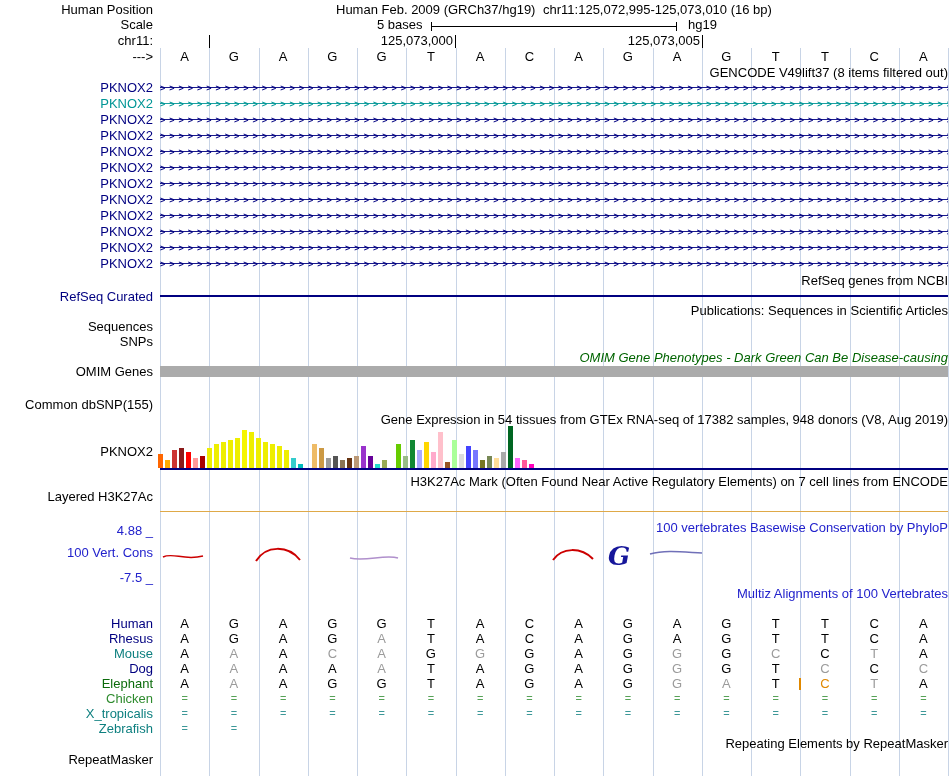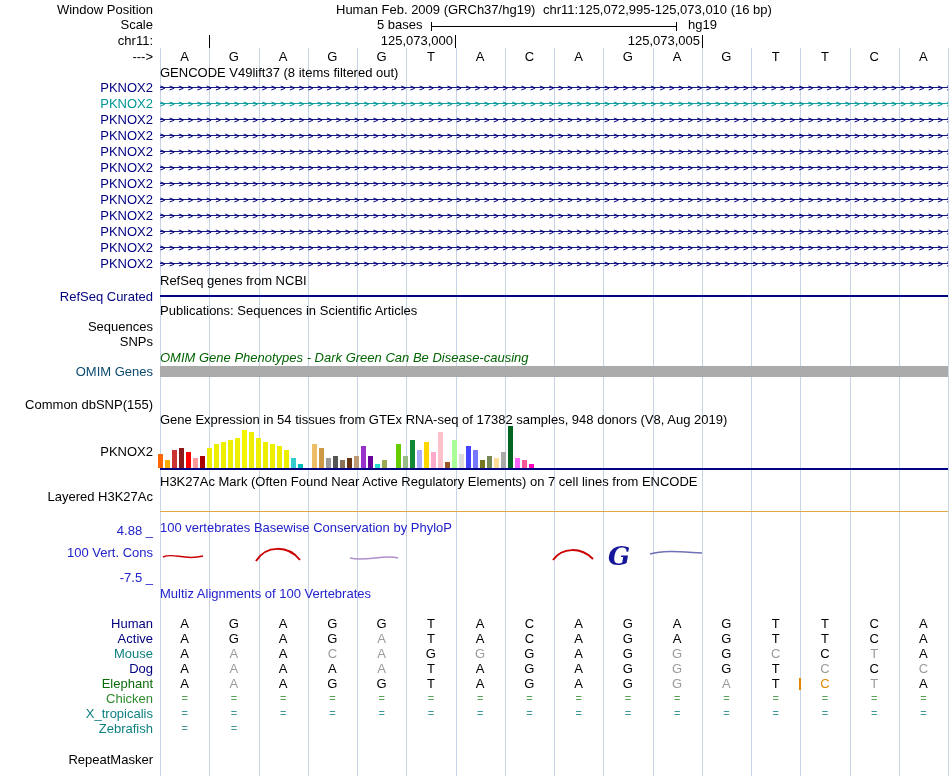--- a/index.html
+++ b/index.html
@@ -1,21 +1,21 @@
 <!DOCTYPE html>
 <html><head>
 <meta charset="utf-8">
 <style>
   *{margin:0;padding:0;box-sizing:border-box}
   html,body{background:#fff}
   #app{position:relative;width:950px;height:782px;overflow:hidden;background:#fff;
        font-family:"Liberation Sans",sans-serif;font-size:13px;color:#000}
   .abs{position:absolute;white-space:nowrap;line-height:15px}
   .lbl{position:absolute;left:0;width:153px;text-align:right;white-space:nowrap;line-height:15px}
-  .hdr{position:absolute;left:160px;width:788px;text-align:left;white-space:nowrap;line-height:14px}
+  .hdr{position:absolute;left:160px;width:788px;text-align:right;white-space:nowrap;line-height:14px}
   .gridline{position:absolute;top:48px;height:728px;width:1px}
   .row{position:absolute;left:0;width:950px;height:16px;line-height:16px}
   .cells{position:absolute;left:160px;top:0;width:788px;display:flex;line-height:16px}
   .cells .cell{flex:1;text-align:center}
   .cell.eq{font-size:11px}
   .geneline{position:absolute;left:160px;top:0;width:788px;height:16px;overflow:hidden}
   .geneline::before{content:"";position:absolute;left:0;right:0;top:7px;height:1px;background:currentColor;opacity:.9}
   .arrows{display:block;font-size:9px;font-weight:bold;letter-spacing:4px;line-height:16px}
   .tick{position:absolute;width:1px;height:13px;background:#000}
   .hline{position:absolute;left:160px;width:788px}
@@ -47,21 +47,21 @@
       <div class="gridline" style="left: 603.25px; background: rgb(200, 212, 230);"></div>
       <div class="gridline" style="left: 652.5px; background: rgb(200, 212, 230);"></div>
       <div class="gridline" style="left: 701.75px; background: rgb(200, 212, 230);"></div>
       <div class="gridline" style="left: 751px; background: rgb(200, 212, 230);"></div>
       <div class="gridline" style="left: 800.25px; background: rgb(200, 212, 230);"></div>
       <div class="gridline" style="left: 849.5px; background: rgb(200, 212, 230);"></div>
       <div class="gridline" style="left: 898.75px; background: rgb(200, 212, 230);"></div>
       <div class="gridline" style="left: 948px; background: rgb(200, 212, 230);"></div>
     </div>
 
-  <div class="lbl" style="top:2px">Window Position</div>
+  <div class="lbl" style="top:2px">Human Position</div>
   <div class="abs" style="left:336px;top:2px">Human Feb. 2009 (GRCh37/hg19)</div>
   <div class="abs" style="left:543px;top:2px">chr11:125,072,995-125,073,010 (16 bp)</div>
 
   <div class="lbl" style="top:17px">Scale</div>
   <div class="abs" style="left:377px;top:17px">5 bases</div>
   <div class="scalebar"></div>
   <div class="abs" style="left:688px;top:17px">hg19</div>
 
   <div class="lbl" style="top:33px">chr11:</div>
   <div class="coord" style="left:343px;top:33px">125,073,000</div>
@@ -168,21 +168,21 @@
 
   <div class="hdr" style="top:274px">RefSeq genes from NCBI</div>
   <div class="lbl" style="top: 289px; color: rgb(0, 0, 128);">RefSeq Curated</div>
   <div class="hline" style="top: 295px; height: 2px; background: rgb(0, 0, 128);"></div>
 
   <div class="hdr" style="top:304px">Publications: Sequences in Scientific Articles</div>
   <div class="lbl" style="top:319px">Sequences</div>
   <div class="lbl" style="top:334px">SNPs</div>
 
   <div class="hdr" style="top: 351px; color: rgb(0, 100, 0); font-style: italic;">OMIM Gene Phenotypes - Dark Green Can Be Disease-causing</div>
-  <div class="lbl" style="top: 364px; color: #0c4a6e;">OMIM Genes</div>
+  <div class="lbl" style="top: 364px; color: #000000;">OMIM Genes</div>
   <div class="hline" style="top: 366px; height: 11px; background: rgb(171, 171, 171);"></div>
 
   <div class="lbl" style="top:397px">Common dbSNP(155)</div>
 
   <div class="hdr" style="top:413px">Gene Expression in 54 tissues from GTEx RNA-seq of 17382 samples, 948 donors (V8, Aug 2019)</div>
   <div class="lbl" style="top:444px">PKNOX2</div>
   <div id="gtex-bars">
       <div class="gbar" style="height: 14px; background: rgb(255, 102, 0);"></div>
       <div class="gbar" style="height: 8px; background: rgb(255, 170, 0);"></div>
       <div class="gbar" style="height: 18px; background: rgb(204, 51, 51);"></div>
@@ -276,21 +276,21 @@
           <div class="cell" style="color: rgb(0, 0, 0);">G</div>
           <div class="cell" style="color: rgb(0, 0, 0);">A</div>
           <div class="cell" style="color: rgb(0, 0, 0);">G</div>
           <div class="cell" style="color: rgb(0, 0, 0);">T</div>
           <div class="cell" style="color: rgb(0, 0, 0);">T</div>
           <div class="cell" style="color: rgb(0, 0, 0);">C</div>
           <div class="cell" style="color: rgb(0, 0, 0);">A</div>
         </div>
       </div>
       <div class="row" style="top: 631px; height: 15px; line-height: 15px;">
-        <div class="lbl" style="color: rgb(0, 0, 128); line-height: 15px;">Active</div>
+        <div class="lbl" style="color: rgb(0, 0, 128); line-height: 15px;">Rhesus</div>
         <div class="cells" style="line-height: 15px;">
           <div class="cell" style="color: rgb(0, 0, 0);">A</div>
           <div class="cell" style="color: rgb(0, 0, 0);">G</div>
           <div class="cell" style="color: rgb(0, 0, 0);">A</div>
           <div class="cell" style="color: rgb(0, 0, 0);">G</div>
           <div class="cell" style="color: rgb(155, 155, 155);">A</div>
           <div class="cell" style="color: rgb(0, 0, 0);">T</div>
           <div class="cell" style="color: rgb(0, 0, 0);">A</div>
           <div class="cell" style="color: rgb(0, 0, 0);">C</div>
           <div class="cell" style="color: rgb(0, 0, 0);">A</div>
@@ -425,15 +425,16 @@
           <div class="cell" style="color: rgb(0, 0, 0);"></div>
           <div class="cell" style="color: rgb(0, 0, 0);"></div>
           <div class="cell" style="color: rgb(0, 0, 0);"></div>
           <div class="cell" style="color: rgb(0, 0, 0);"></div>
           <div class="cell" style="color: rgb(0, 0, 0);"></div>
           <div class="cell" style="color: rgb(0, 0, 0);"></div>
         </div>
       </div>
     </div>
 
+  <div class="hdr" style="top:737px">Repeating Elements by RepeatMasker</div>
   <div class="lbl" style="top:752px">RepeatMasker</div>
 
 </div>
 
 </body></html>

